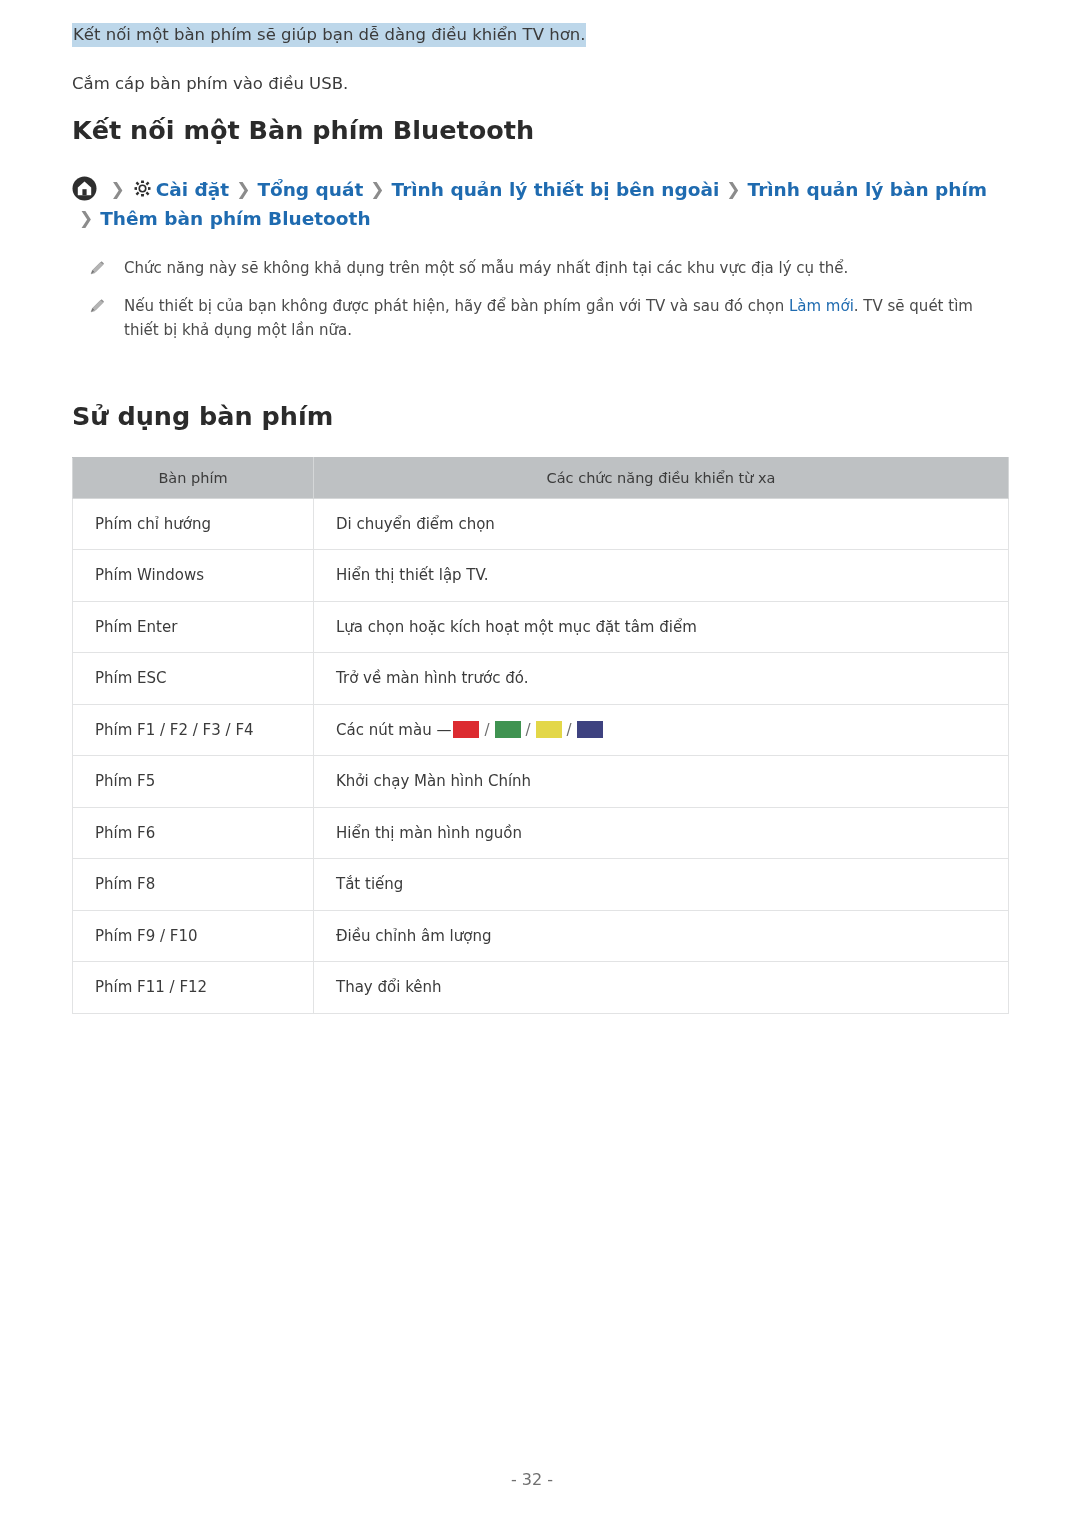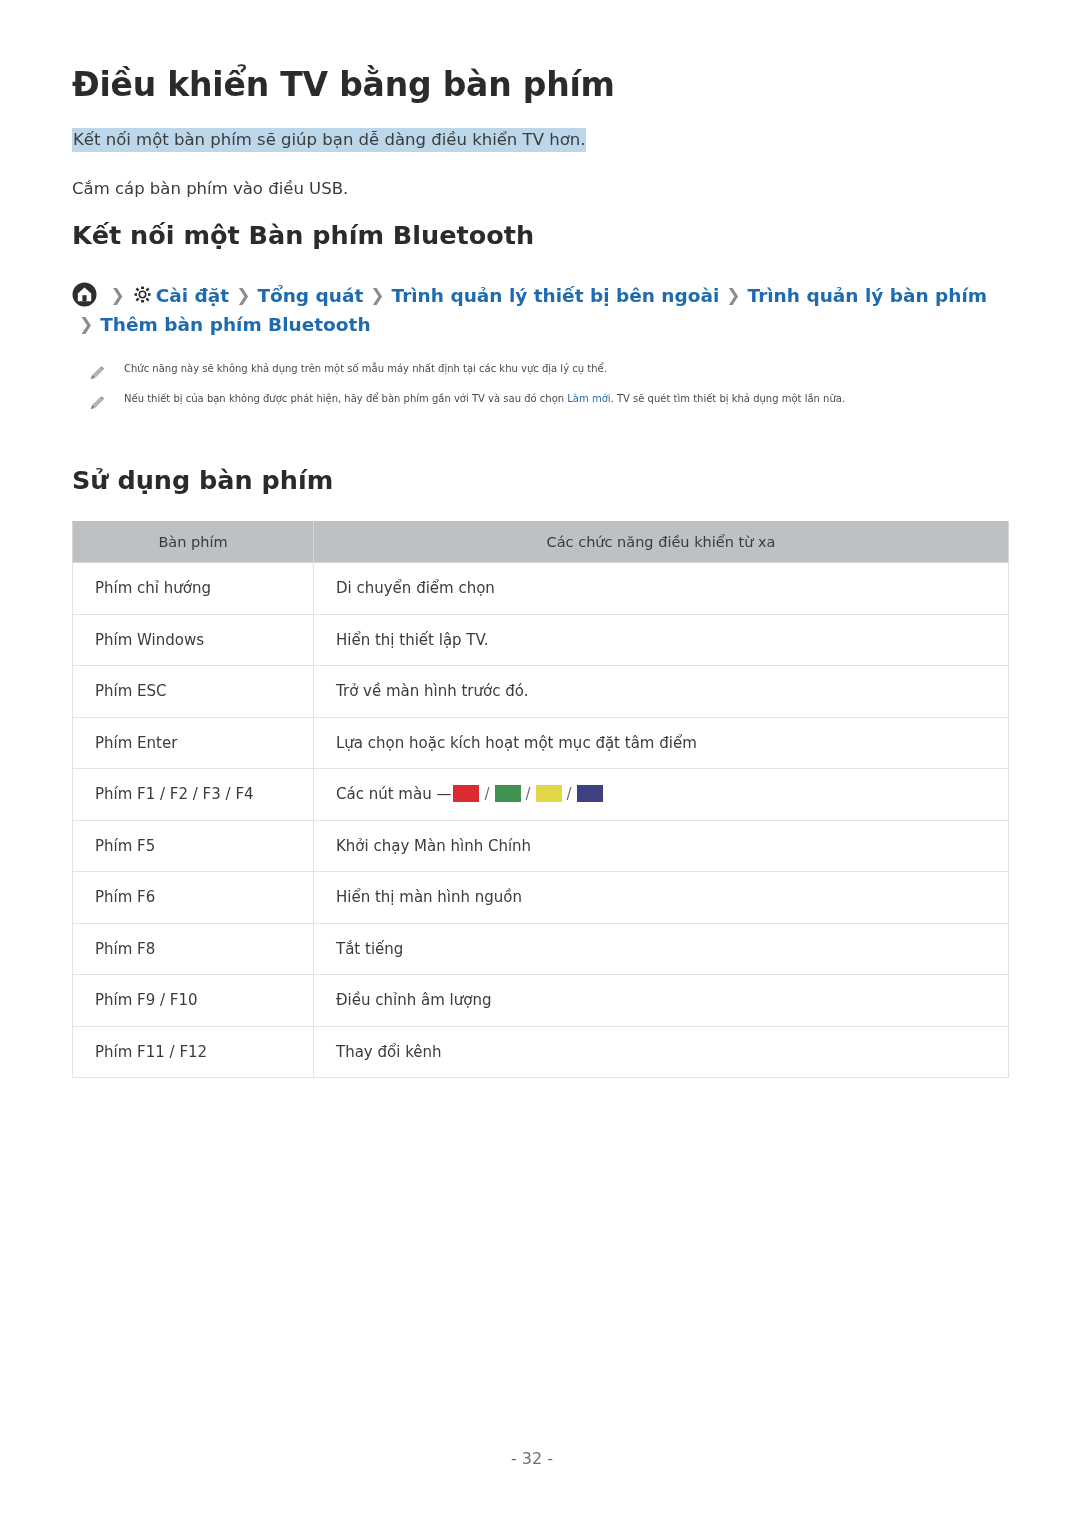--- a/index.html
+++ b/index.html
@@ -97,21 +97,21 @@
     height: 21px;
     vertical-align: -3px;
     margin-right: 3px;
   }
 
   
   .notes { margin-top: 22px; }
   .note {
     position: relative;
     padding-left: 52px;
-    font-size: 10px;
+    font-size: 15px;
     line-height: 1.62;
     color: #4a4a4a;
     margin-bottom: 14px;
     max-width: 910px;
   }
   .pencil-icon {
     position: absolute;
     left: 16px;
     top: 3px;
     width: 18px;
@@ -174,21 +174,20 @@
     text-align: center;
     font-size: 16px;
     color: #6f6f6f;
   }
 </style>
 </head>
 <body>
 
 <div class="page">
 
-  <h1 class="page-title">Điều khiển TV bằng bàn phím</h1>
 
   <div class="subtitle-wrap">
     <span class="subtitle">Kết nối một bàn phím sẽ giúp bạn dễ dàng điều khiển TV hơn.</span>
   </div>
 
   <p class="body-text">Cắm cáp bàn phím vào điều USB.</p>
 
   <h2 class="h2 bt">Kết nối một Bàn phím Bluetooth</h2>
 
   <div class="breadcrumb">
@@ -258,28 +257,28 @@
     <tbody>
       <tr>
         <td>Phím chỉ hướng</td>
         <td>Di chuyển điểm chọn</td>
       </tr>
       <tr>
         <td>Phím Windows</td>
         <td>Hiển thị thiết lập TV.</td>
       </tr>
       <tr>
+        <td>Phím Enter</td>
+        <td>Lựa chọn hoặc kích hoạt một mục đặt tâm điểm</td>
+      </tr>
+      <tr>
         <td>Phím ESC</td>
         <td>Trở về màn hình trước đó.</td>
       </tr>
       <tr>
-        <td>Phím Enter</td>
-        <td>Lựa chọn hoặc kích hoạt một mục đặt tâm điểm</td>
-      </tr>
-      <tr>
         <td>Phím F1 / F2 / F3 / F4</td>
         <td><span>Các nút màu —</span><span class="swatch" id="sw0" style="background: rgb(220, 43, 48);"></span><span class="slash">/</span><span class="swatch" id="sw1" style="background: rgb(64, 147, 81);"></span><span class="slash">/</span><span class="swatch" id="sw2" style="background: rgb(227, 215, 72);"></span><span class="slash">/</span><span class="swatch" id="sw3" style="background: rgb(62, 66, 128);"></span></td>
       </tr>
       <tr>
         <td>Phím F5</td>
         <td>Khởi chạy Màn hình Chính</td>
       </tr>
       <tr>
         <td>Phím F6</td>
         <td>Hiển thị màn hình nguồn</td>

